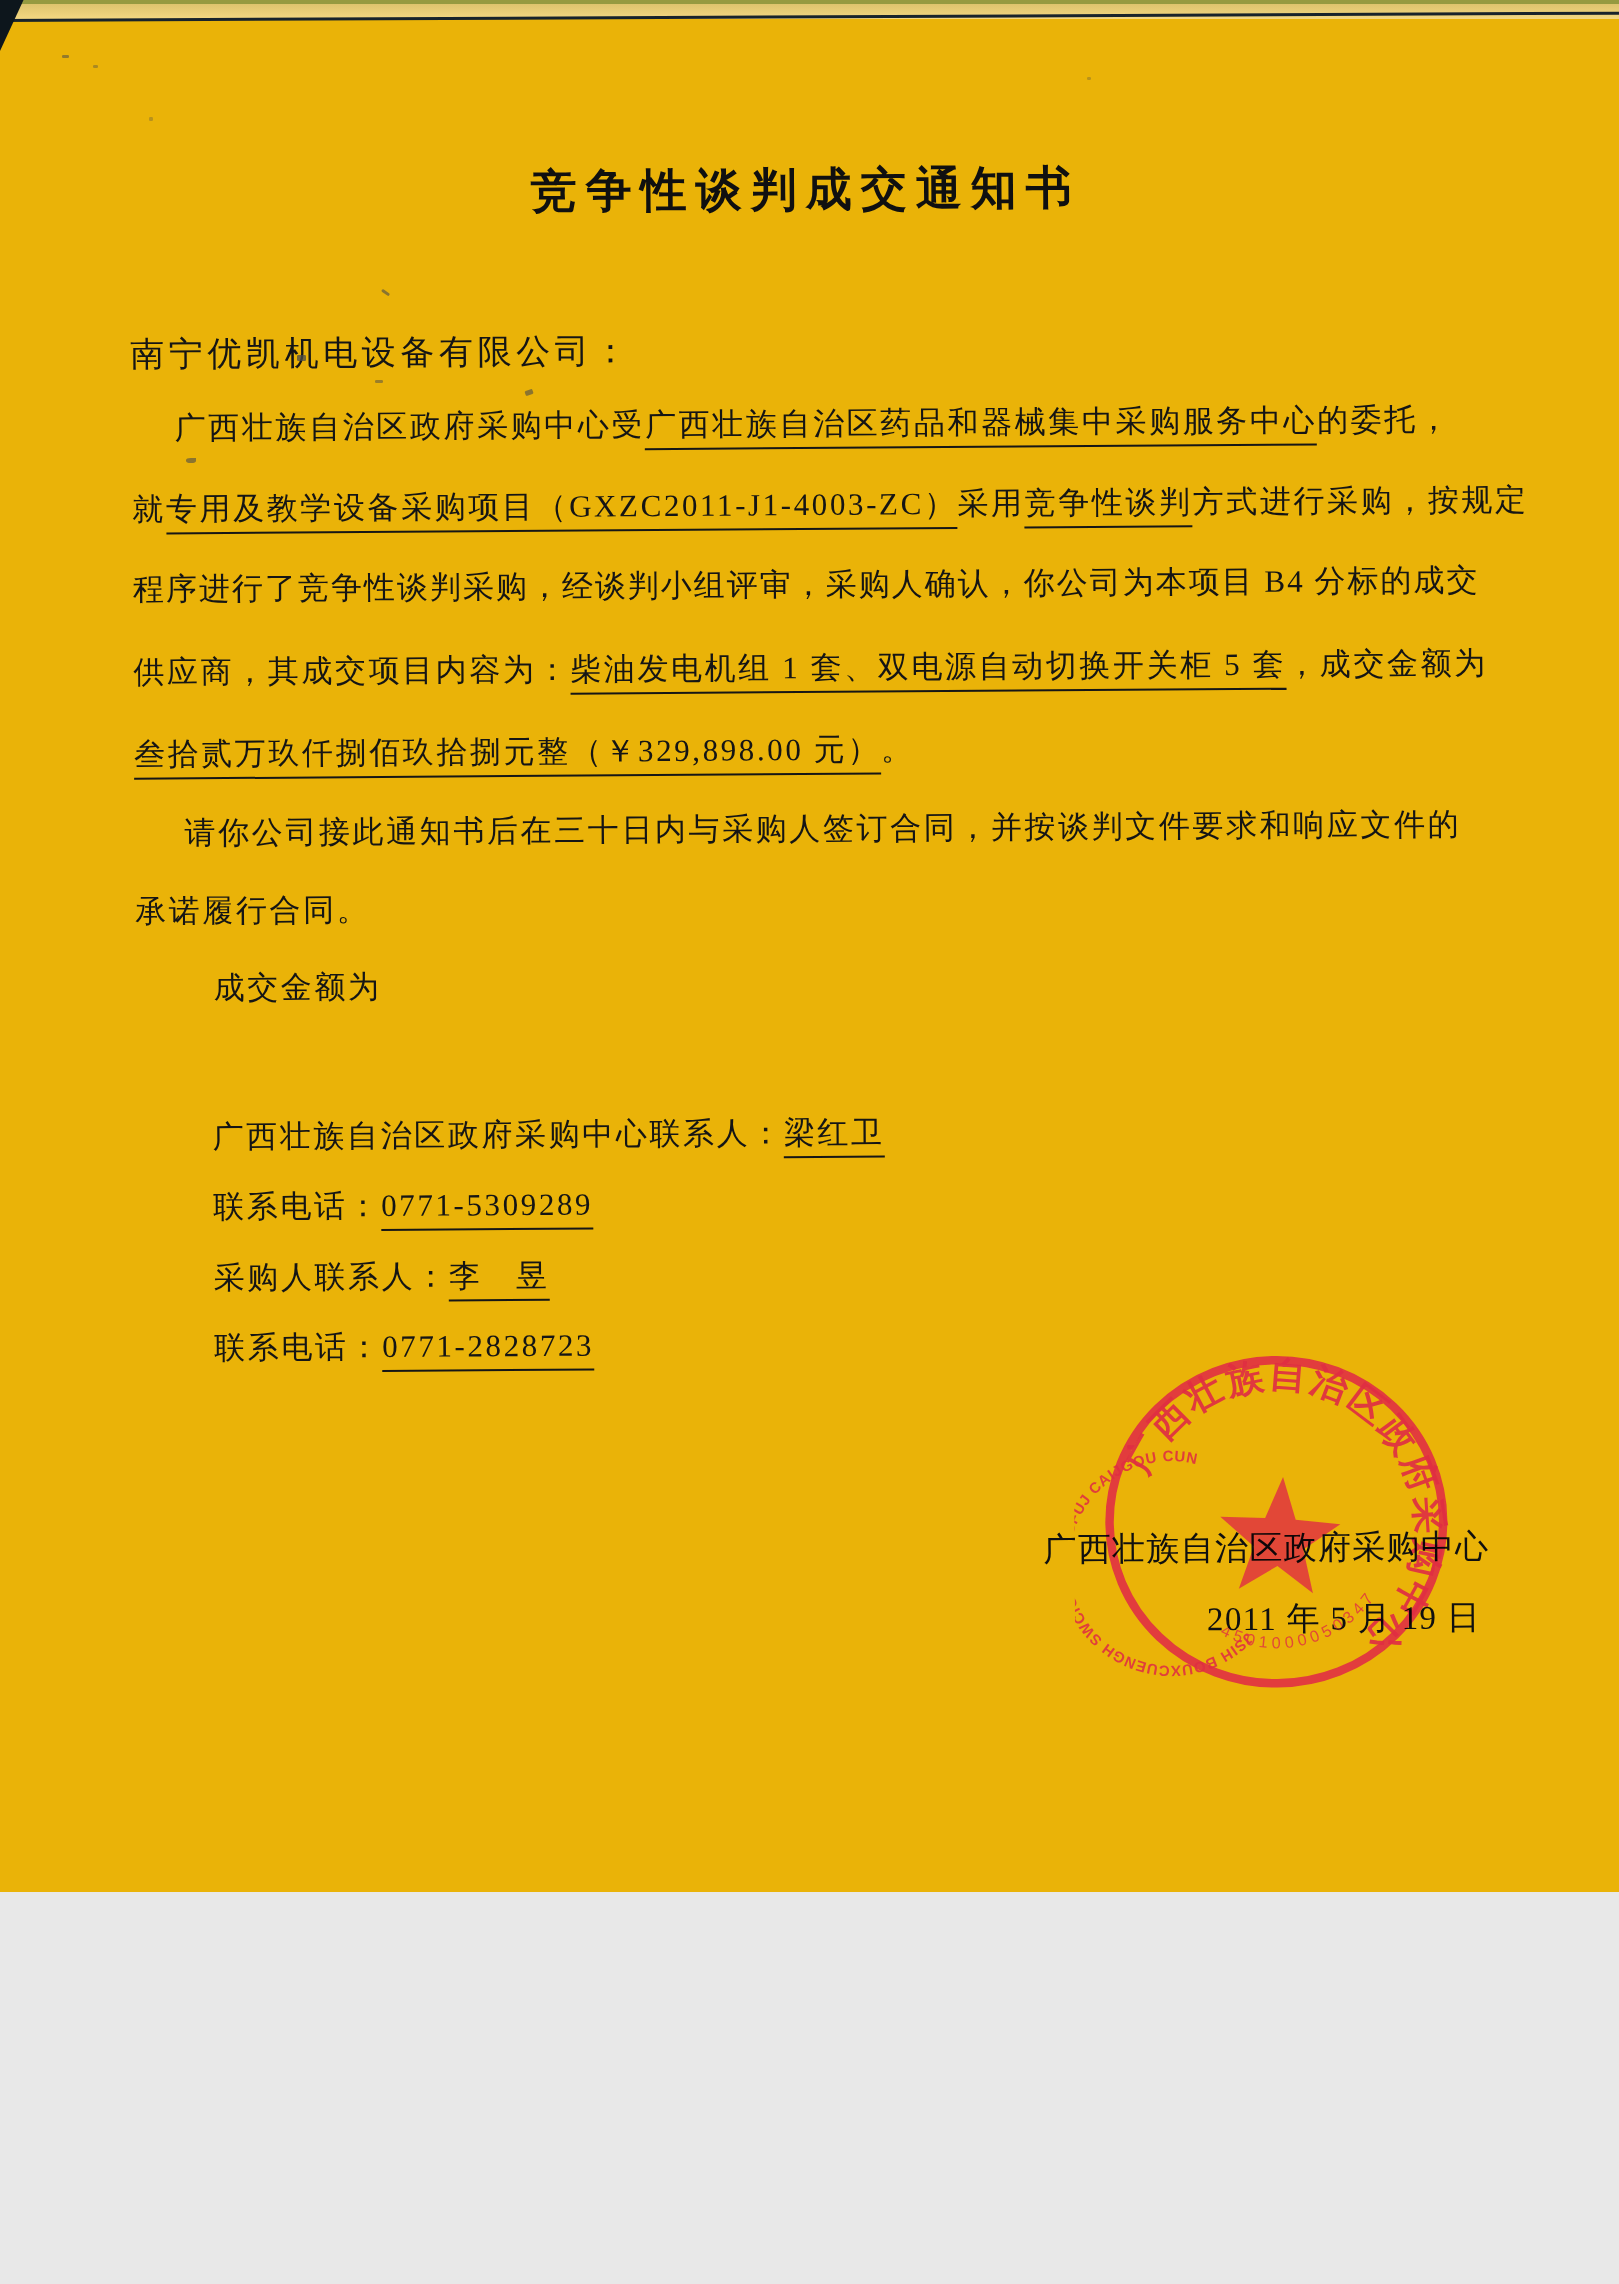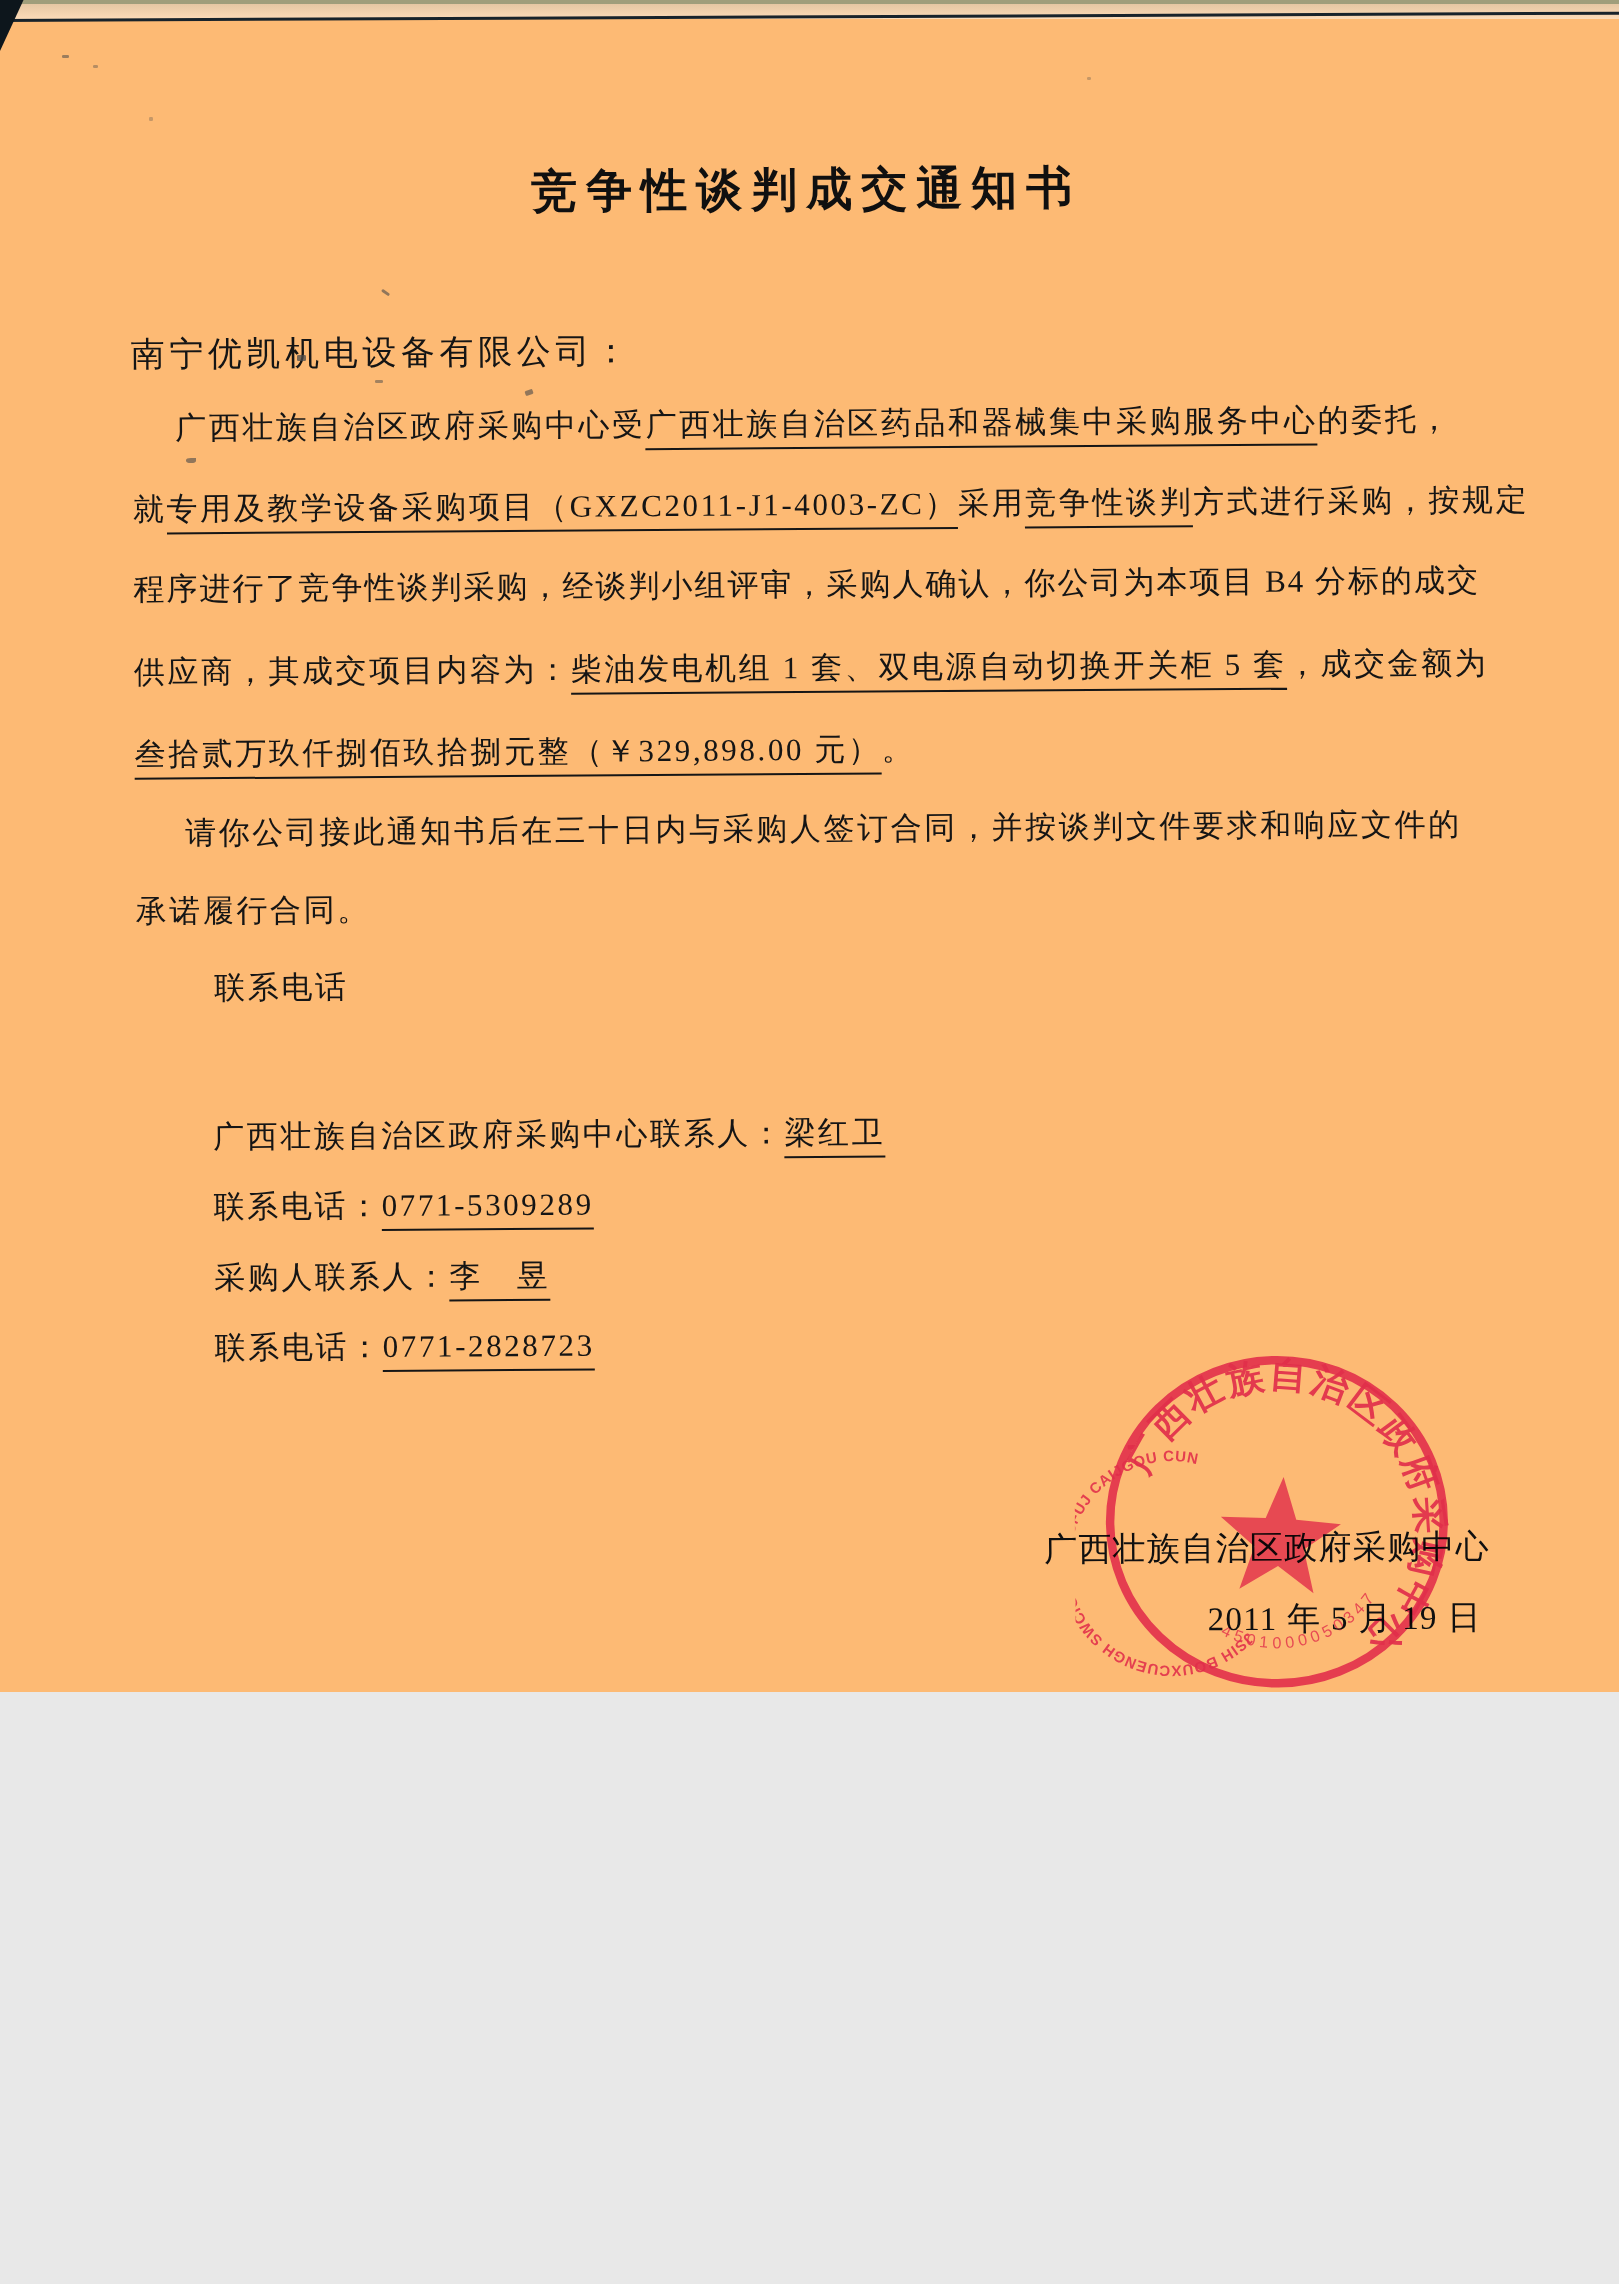--- a/index.html
+++ b/index.html
@@ -1,17 +1,17 @@
 <!DOCTYPE html>
 <html lang="zh" style="font-size:10.4px"><head>
 <meta charset="utf-8">
 <style>
   html,body{margin:0;padding:0;background:#e8e8e8;}
   .page{
-    position:relative;width:1619px;height:1692px;background:#fdba74;
+    position:relative;width:1619px;height:1892px;background:#eab308;
     overflow:hidden;font-family:"Liberation Serif","DejaVu Serif",serif;color:#141414;
   }
   .doc{position:absolute;inset:0;transform:rotate(-0.4deg);transform-origin:50% 40%;}
   .title{
     position:absolute;top:159px;left:0;width:100%;text-align:center;
     font-family:"Liberation Sans","DejaVu Sans",sans-serif;
     font-weight:700;font-size:46px;letter-spacing:9px;color:#101010;white-space:nowrap;
   }
   .line{position:absolute;white-space:nowrap;font-size:31px;letter-spacing:2.6px;color:#151515;}
   .addressee{top:327px;left:133px;font-size:34px;letter-spacing:4.6px;}
@@ -70,21 +70,21 @@
     <div class="line l2"><span>就</span><span class="u">专用及教学设备采购项目（GXZC2011-J1-4003-ZC）</span><span>采用</span><span class="u">竞争性谈判</span><span>方式进行采购，按规定</span></div>
 
     <div class="line l3">程序进行了竞争性谈判采购，经谈判小组评审，采购人确认，你公司为本项目 B4 分标的成交</div>
 
     <div class="line l4"><span>供应商，其成交项目内容为：</span><span class="u">柴油发电机组 1 套、双电源自动切换开关柜 5 套</span><span>，成交金额为</span></div>
 
     <div class="line l5"><span class="u">叁拾贰万玖仟捌佰玖拾捌元整（￥329,898.00 元）</span><span>。</span></div>
 
     <div class="line l6">请你公司接此通知书后在三十日内与采购人签订合同，并按谈判文件要求和响应文件的</div>
     <div class="line l7">承诺履行合同。</div>
-    <div class="line l8">联系电话</div>
+    <div class="line l8">成交金额为</div>
 
     <div class="line contact c1"><span>广西壮族自治区政府采购中心联系人：</span><span class="u">梁红卫</span></div>
     <div class="line contact c2"><span>联系电话：</span><span class="u">0771-5309289</span></div>
     <div class="line contact c3"><span>采购人联系人：</span><span class="u">李　昱</span></div>
     <div class="line contact c4"><span>联系电话：</span><span class="u">0771-2828723</span></div>
 
     <div class="sig">广西壮族自治区政府采购中心</div>
     <div class="date">2011 年 5 月 19 日</div>
 
     <svg class="stamp" viewBox="-310 -320 620 640" xmlns="http://www.w3.org/2000/svg">

